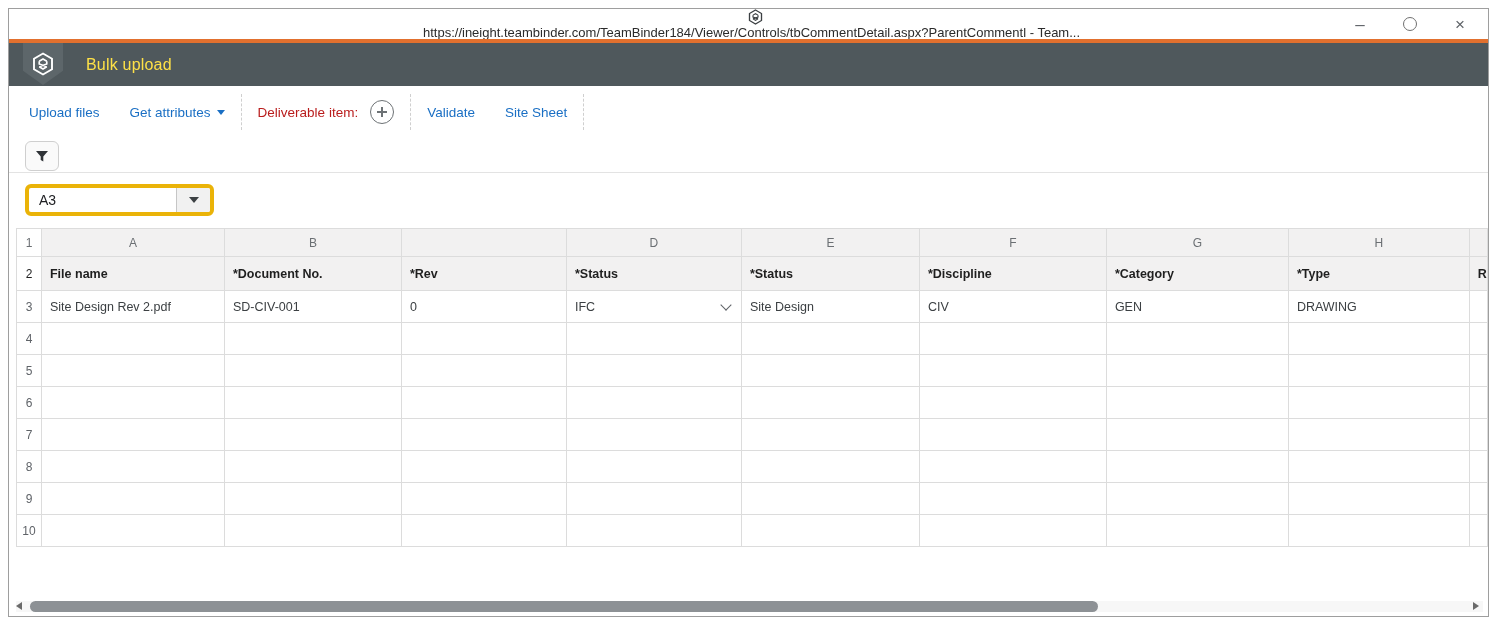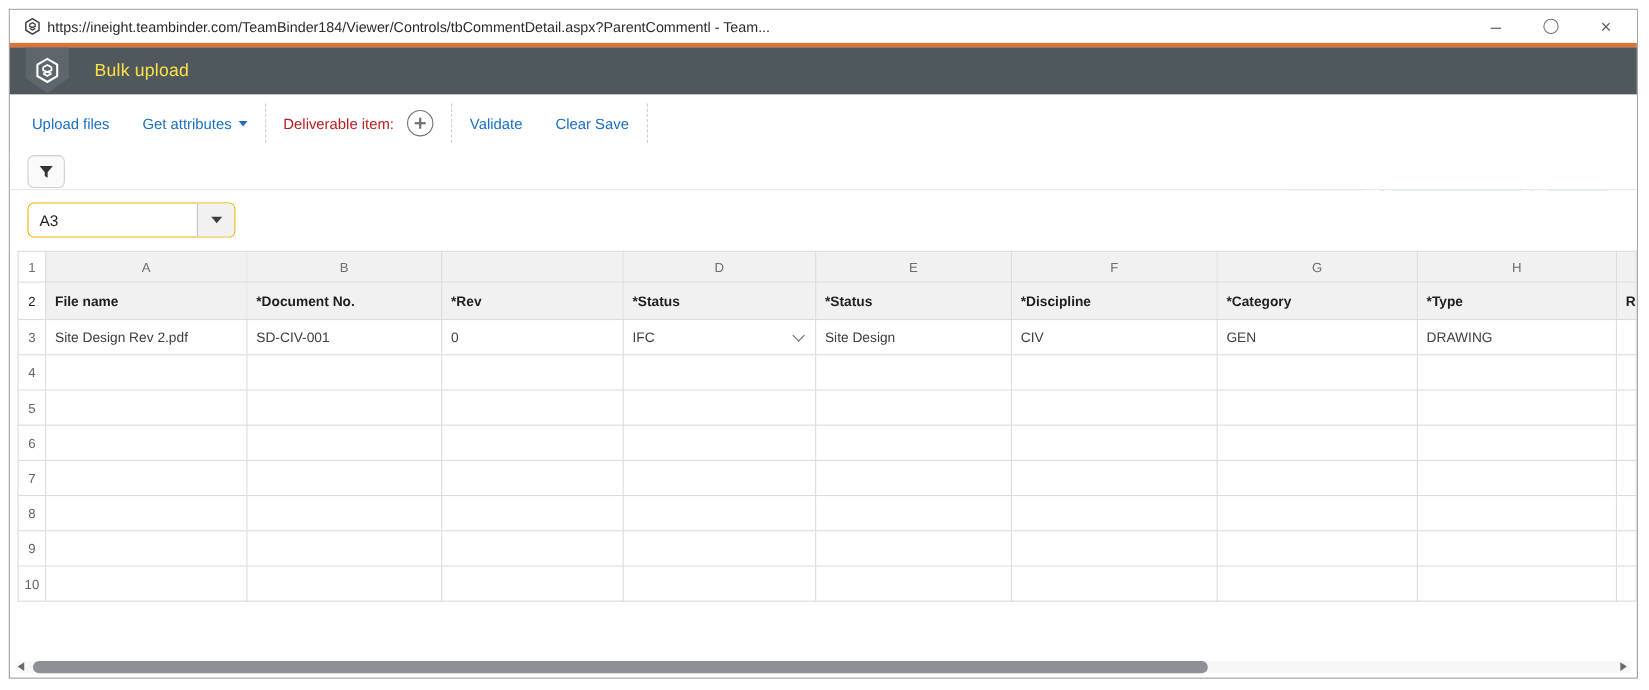--- a/index.html
+++ b/index.html
@@ -4,21 +4,21 @@
 <style>
   html,body{margin:0;padding:0;background:#fff;}
   body{width:1499px;height:627px;overflow:hidden;font-family:"Liberation Sans",sans-serif;
        -webkit-font-smoothing:antialiased;}
   .stage{position:relative;width:1499px;height:627px;background:#fff;}
   .window{position:absolute;left:8px;top:8px;width:1481px;height:609px;
           border:1px solid #9e9e9e;background:#fff;box-sizing:border-box;}
 
   
   .titlebar{position:absolute;left:0;top:0;width:100%;height:30px;background:#fff;
-            display:flex;align-items:center;}
+            display:flex;align-items:center;flex-direction:column;}
   .site-icon{margin-left:13px;display:flex;align-items:center;}
   .title-url{margin-left:6px;font-size:13px;color:#2b2b2b;white-space:nowrap;}
   .win-controls{position:absolute;right:18px;top:0;height:30px;display:flex;align-items:center;gap:30px;}
   .win-btn{width:20px;height:20px;display:flex;align-items:center;justify-content:center;
            color:#5f6368;font-size:17px;line-height:1;cursor:default;}
   .maximize-circle{width:12px;height:12px;border:1.6px solid #707070;border-radius:50%;}
 
   
   .accent-line{position:absolute;left:0;top:30px;width:100%;height:4px;
                background:var(--accent-orange,#e2702e);}
@@ -60,21 +60,21 @@
   
   .filter-row{position:absolute;left:0;top:129px;width:100%;height:35px;background:#fff;
               border-bottom:1px solid #e3e3e3;box-sizing:border-box;}
   .filter-btn{position:absolute;left:16px;top:3px;width:32px;height:28px;background:#fafafa;
               border:1px solid #cfcfcf;border-radius:6px;display:flex;align-items:center;
               justify-content:center;cursor:pointer;}
 
   
   .name-row{position:absolute;left:0;top:164px;width:100%;height:55px;background:#fff;}
   .name-box{position:absolute;left:16px;top:11px;width:189px;height:32px;display:flex;
-            border:1px solid #eab308;border-radius:6px;overflow:hidden;box-sizing:border-box;background:#fff;}
+            border:4px solid #eab308;border-radius:6px;overflow:hidden;box-sizing:border-box;background:#fff;}
   .name-value{flex:1;display:flex;align-items:center;padding-left:10px;font-size:14px;color:#202124;}
   .name-drop{width:33px;background:#f1f1f1;border-left:1px solid #c6c6c6;display:flex;
              align-items:center;justify-content:center;cursor:pointer;}
   .name-drop-arrow{width:0;height:0;border-left:5px solid transparent;border-right:5px solid transparent;
                    border-top:6px solid #3c4043;}
 
   
   .sheet{position:absolute;left:7px;top:219px;border-collapse:collapse;table-layout:fixed;}
   .sheet td{border:1px solid #dcdcdc;font-size:12.5px;padding:0 0 0 8px;overflow:hidden;
             white-space:nowrap;box-sizing:border-box;background:#fff;color:#3c4043;}
@@ -141,21 +141,21 @@
         <span style="width:30px"></span>
         <span class="tb-link"><span>Get attributes</span><span class="tb-caret"></span></span>
         <span class="tb-divider"></span>
         <span class="tb-label">Deliverable item:</span>
         <span class="plus-circle">
             <span class="plus-h"></span>
           </span>
         <span class="tb-divider"></span>
         <span class="tb-link">Validate</span>
         <span style="width:30px"></span>
-        <span class="tb-link">Clear Save</span>
+        <span class="tb-link">Site Sheet</span>
         <span class="tb-divider"></span>
       </div>
       <div class="btn cancel-btn">Cancel</div>
       <div class="annotation-box"></div>
       <div class="btn save-draft-btn">Save as Draft</div>
       <div class="btn save-btn">Save</div>
     </div>
 
     <div class="filter-row">
       <div class="filter-btn">

